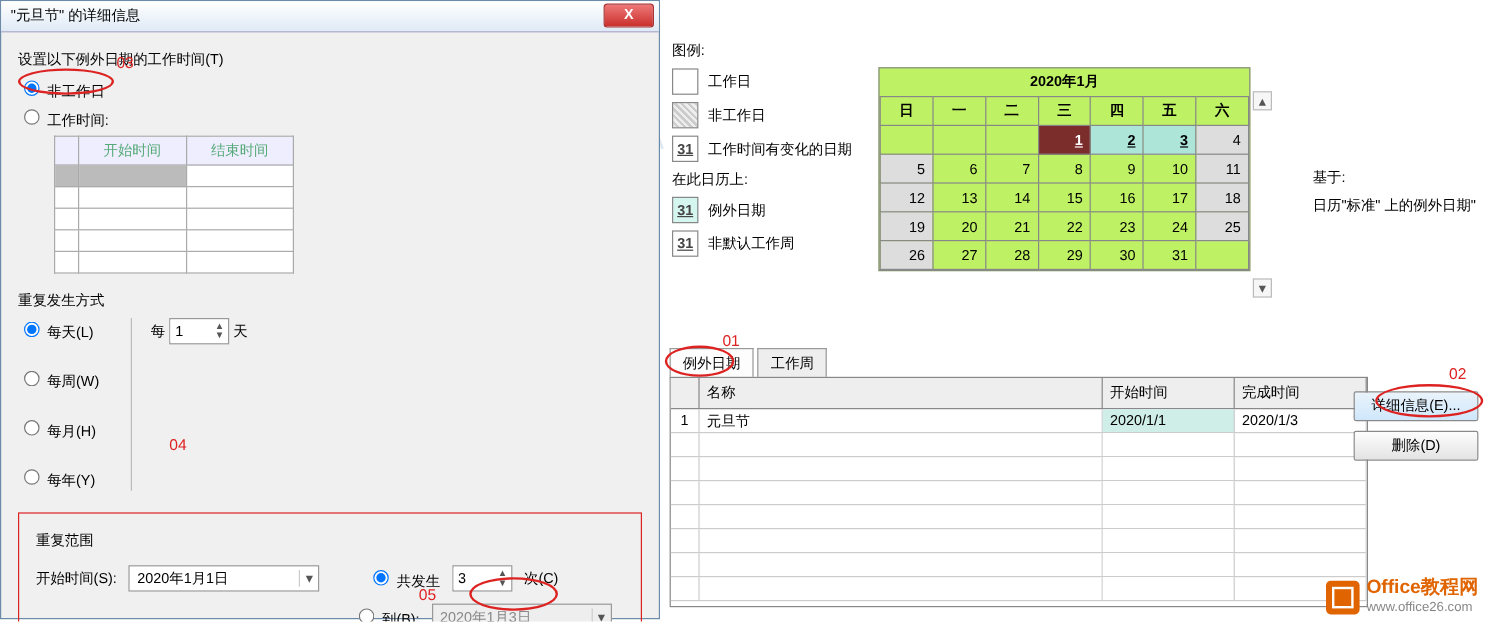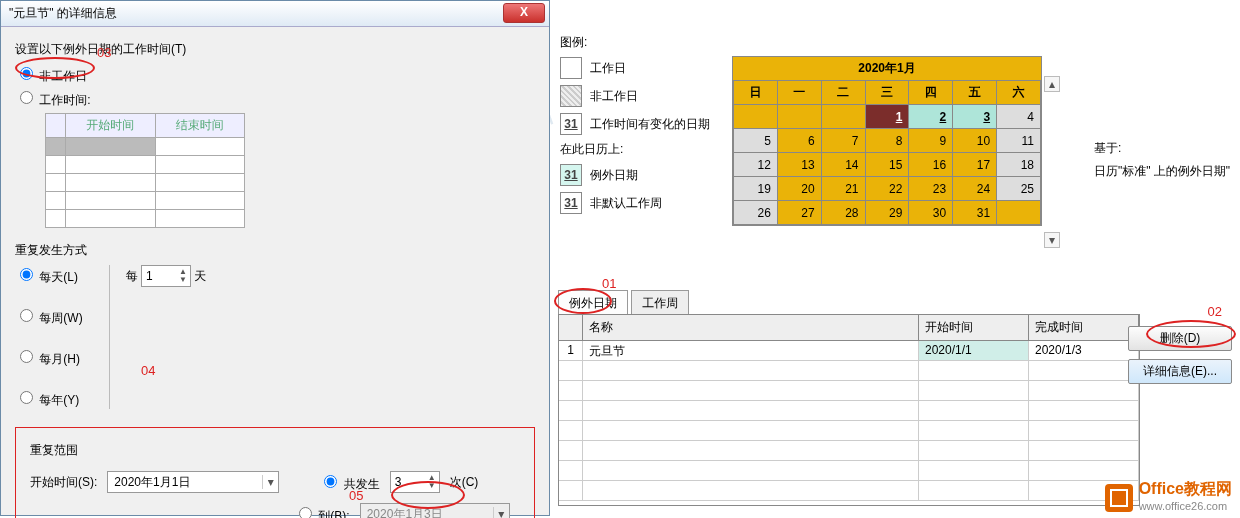--- a/index.html
+++ b/index.html
@@ -29,21 +29,21 @@
 .legend{position:absolute;left:8px;top:34px;width:150px;}
 .legend .lh{margin-bottom:6px;}
 .li{display:flex;align-items:center;margin:6px 0;}
 .sw{width:22px;height:22px;border:1px solid #888;margin-right:8px;display:flex;align-items:center;justify-content:center;}
 .sw.hatch{background:repeating-linear-gradient(45deg,#eee,#eee 2px,#ccc 2px,#ccc 4px);}
 .sw.num{background:#fff;font-weight:bold;text-decoration:underline;color:#444;}
 .sw.exc{background:#d5f6ef;font-weight:bold;color:#444;text-decoration:underline;}
 .calhint{position:absolute;left:180px;top:38px;}
 .topr{position:absolute;right:16px;top:38px;}
 .base{position:absolute;right:10px;top:140px;font-size:12px;}
-.cal{position:absolute;left:180px;top:56px;width:310px;border:1px solid #888;background:#eab308;}
+.cal{position:absolute;left:180px;top:56px;width:310px;border:1px solid #888;background:#bef264;}
 .cal-title{text-align:center;font-weight:bold;padding:3px 0;}
 .cal table{border-collapse:collapse;width:100%;}
 .cal th,.cal td{border:1px solid #888;text-align:right;padding:3px 6px;height:24px;font-weight:normal;}
 .cal th{text-align:center;font-weight:bold;}
 .cal td.gray{background:#ddd;}
 .cal td.d1{background:#7b2d2b;color:#fff;font-weight:bold;text-decoration:underline;}
 .cal td.d23{background:#aee5d9;text-decoration:underline;font-weight:bold;}
 .calside{position:absolute;left:492px;top:76px;display:flex;flex-direction:column;gap:140px;}
 .calside .arw{width:16px;height:16px;border:1px solid #bbb;text-align:center;line-height:14px;color:#555;background:#f6f6f6;}
 .tabs{position:absolute;left:6px;top:290px;}
@@ -138,21 +138,21 @@
             <span class="ar">▲<br>▼</span>
           </span>
         <span>天</span>
       </div>
     </div>
 
     <div class="rbox" style="margin-top:18px;">
       <div>重复范围</div>
       <div style="display:flex;align-items:center;gap:10px;margin-top:12px;">
         <span>开始时间(S):</span>
-        <span class="dd" style="width:172px;">
+        <span class="dd" style="width:159px;">
             <span style="flex:1">2020年1月1日</span>
             <span class="dar">▾</span>
           </span>
         <span style="width:20px"></span>
         <label><input type="radio" checked="" style=""> <span>共发生</span></label>
         <span class="spin">
             <input value="3" style="">
             <span class="ar">▲<br>▼</span>
           </span>
         <span>次(C)</span>
@@ -335,22 +335,22 @@
       </div>
     <div class="exrow">
         <div class="c0"></div>
         <div class="c1"></div>
         <div class="c2" style="background:#fff"></div>
         <div class="c3"></div>
       </div>
   </div>
 
   <div class="sidebtns">
+    <button class="btn blue">详细信息(E)...</button>
     <button class="btn">删除(D)</button>
-    <button class="btn blue">详细信息(E)...</button>
   </div>
 
   <div class="mark" style="left:2px;top:288px;width:58px;height:26px;"></div>
   <span class="marknum" style="left:50px;top:276px">01</span>
   <div class="mark" style="right:4px;top:320px;width:90px;height:28px;"></div>
   <span class="marknum" style="right:18px;top:304px">02</span>
 
   <div class="oflogo">
     <div class="sq"></div>
     <div>

